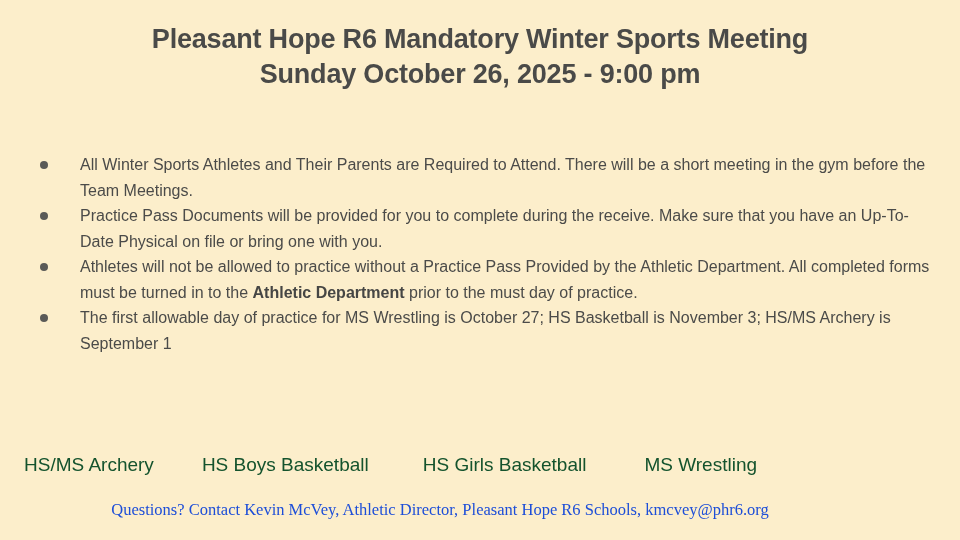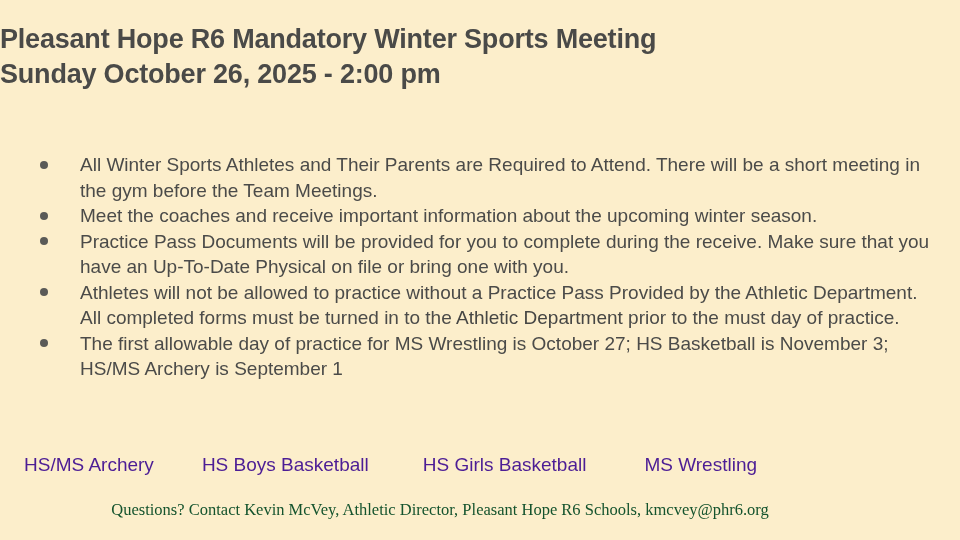--- a/index.html
+++ b/index.html
@@ -20,21 +20,21 @@
     width: 960px;
     height: 540px;
     box-sizing: border-box;
   }
   
   .title-block {
     position: absolute;
     left: 0;
     top: 22px;
     width: 960px;
-    text-align: left;
+    text-align: center;
   }
   .title-line {
     font-size: 27px;
     font-weight: bold;
     line-height: 35px;
     letter-spacing: -0.2px;
     color: #4a4a48;
     white-space: nowrap;
   }
   
@@ -63,80 +63,76 @@
     display: inline-block;
     width: 8px;
     height: 8px;
     border-radius: 50%;
     background: #5a5a57;
     vertical-align: middle;
     margin-top: -2px;
   }
   .bullet-text {
     flex: 1 1 auto;
-    font-size: 19px;
+    font-size: 16px;
     line-height: 25.5px;
     color: #4b4b49;
     max-width: 862px;
   }
   .bullet-text b {
-    font-weight: normal;
+    font-weight: bold;
     color: #464644;
   }
   
   .sports-row {
     position: absolute;
     left: 24px;
     top: 452px;
     width: 912px;
     font-size: 19px;
     line-height: 26px;
-    color: #4c1d95;
+    color: #14532d;
     white-space: nowrap;
   }
   .sport-item {
     display: inline-block;
   }
   .sport-gap-1 { width: 48px; display: inline-block; }
   .sport-gap-2 { width: 54px; display: inline-block; }
   .sport-gap-3 { width: 58px; display: inline-block; }
   
   .footer {
     position: absolute;
     left: 0;
     top: 499px;
     width: 880px;
     text-align: center;
     font-family: "Liberation Serif", serif;
     font-size: 16.5px;
     line-height: 22px;
-    color: #14532d;
+    color: #1d4ed8;
   }
 </style>
 </head>
 <body>
 
 <div class="slide">
 
   <div class="title-block">
     <div class="title-line">Pleasant Hope R6 Mandatory Winter Sports Meeting</div>
-    <div class="title-line">Sunday October 26, 2025 - 2:00 pm</div>
+    <div class="title-line">Sunday October 26, 2025 - 9:00 pm</div>
   </div>
 
   <div class="bullets">
 
     <div class="bullet-row">
       <div class="bullet-mark"><span></span></div>
       <div class="bullet-text"><span>All Winter Sports Athletes and Their Parents are Required to Attend. There will be a short meeting in the gym before the Team Meetings.</span></div>
     </div>
 
-    <div class="bullet-row">
-      <div class="bullet-mark"><span></span></div>
-      <div class="bullet-text"><span>Meet the coaches and receive important information about the upcoming winter season.</span></div>
-    </div>
 
     <div class="bullet-row">
       <div class="bullet-mark"><span></span></div>
       <div class="bullet-text"><span>Practice Pass Documents will be provided for you to complete during the receive. Make sure that you have an Up-To-Date Physical on file or bring one with you.</span></div>
     </div>
 
     <div class="bullet-row">
       <div class="bullet-mark"><span></span></div>
       <div class="bullet-text"><span>Athletes will not be allowed to practice without a Practice Pass Provided by the Athletic Department. All completed forms must be turned in to the </span><b>Athletic Department</b><span> prior to the must day of practice.</span></div>
     </div>

